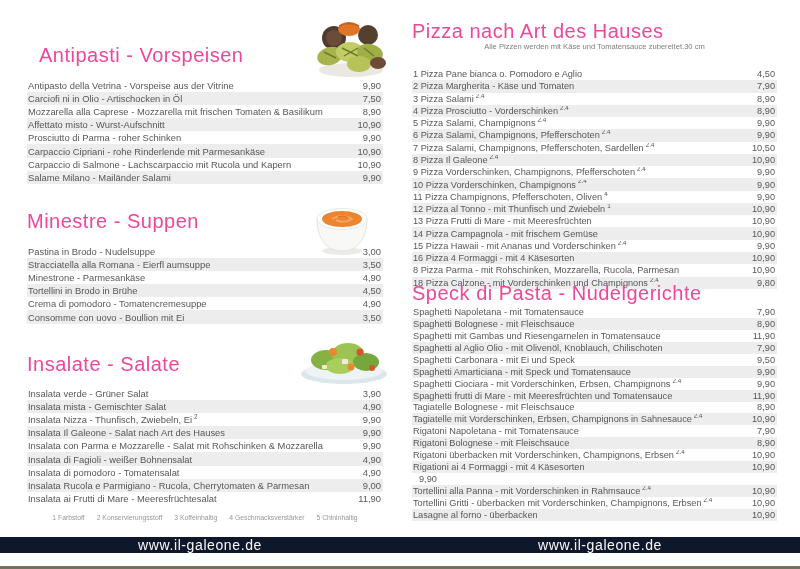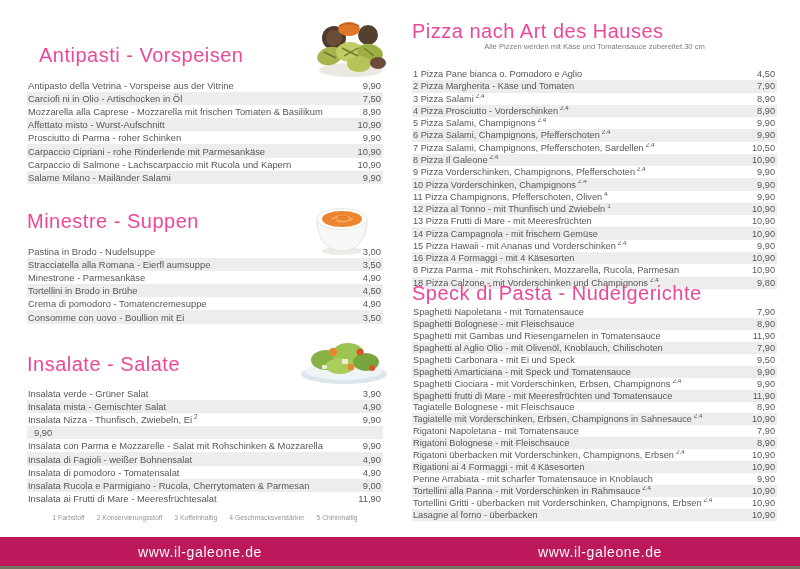--- a/index.html
+++ b/index.html
@@ -12,21 +12,21 @@
        font-size:9.4px;white-space:nowrap;padding:0 2px 0 1px;}
   .row:nth-child(even){background:#ededed;}
   .left-col .row{height:13.1px;}
   .right-col .row{height:12.28px;font-size:9.2px;}
   .rows-pasta .row{height:11.95px;}
   .item-name{overflow:hidden;}
   .item-price{margin-left:6px;}
   sup.fn{font-size:6.3px;line-height:0;margin-left:2px;color:#565759;}
   .pizza-subline{display:flex;justify-content:space-between;font-size:7.6px;color:#7d7d7d;}
   .footnotes{display:flex;justify-content:center;gap:12px;font-size:6.8px;color:#979797;}
-  .footer-bar{left:0;top:537px;width:800px;height:29px;background:#be185d;display:flex;}
+  .footer-bar{left:0;top:537px;width:800px;height:16px;background:#0f172a;display:flex;}
   .footer-cell{flex:1;display:flex;align-items:center;justify-content:center;
                color:#fbfaf6;font-size:14px;letter-spacing:.6px;}
   .bottom-strip{left:0;top:566px;width:800px;height:3px;background:#73725e;}
   svg{display:block;}
 </style>
 </head>
 <body>
 
 <div class="page">
 
@@ -119,20 +119,21 @@
     <span class="item-name"><span>Insalata mista - Gemischter Salat</span><sup class="fn"></sup></span>
     <span class="item-price">4,90</span>
   </div>
 
   <div class="row">
     <span class="item-name"><span>Insalata Nizza - Thunfisch, Zwiebeln, Ei</span><sup class="fn">2</sup></span>
     <span class="item-price">9,90</span>
   </div>
 
   <div class="row">
+    <span class="item-name"><span>Insalata Il Galeone - Salat nach Art des Hauses</span><sup class="fn"></sup></span>
     <span class="item-price">9,90</span>
   </div>
 
   <div class="row">
     <span class="item-name"><span>Insalata con Parma e Mozzarelle - Salat mit Rohschinken &amp; Mozzarella</span><sup class="fn"></sup></span>
     <span class="item-price">9,90</span>
   </div>
 
   <div class="row">
     <span class="item-name"><span>Insalata di Fagioli - weißer Bohnensalat</span><sup class="fn"></sup></span>
@@ -379,21 +380,20 @@
     <span class="item-name"><span>Rigatoni überbacken mit Vorderschinken, Champignons, Erbsen</span><sup class="fn">2.4</sup></span>
     <span class="item-price">10,90</span>
   </div>
 
   <div class="row">
     <span class="item-name"><span>Rigationi ai 4 Formaggi - mit 4 Käsesorten</span><sup class="fn"></sup></span>
     <span class="item-price">10,90</span>
   </div>
 
   <div class="row">
-    <span class="item-name"><span>Penne Arrabiata - mit scharfer Tomatensauce in Knoblauch</span><sup class="fn"></sup></span>
     <span class="item-price">9,90</span>
   </div>
 
   <div class="row">
     <span class="item-name"><span>Tortellini alla Panna - mit Vorderschinken in Rahmsauce</span><sup class="fn">2.4</sup></span>
     <span class="item-price">10,90</span>
   </div>
 
   <div class="row">
     <span class="item-name"><span>Tortellini Gritti - überbacken mit Vorderschinken, Champignons, Erbsen</span><sup class="fn">2.4</sup></span>

